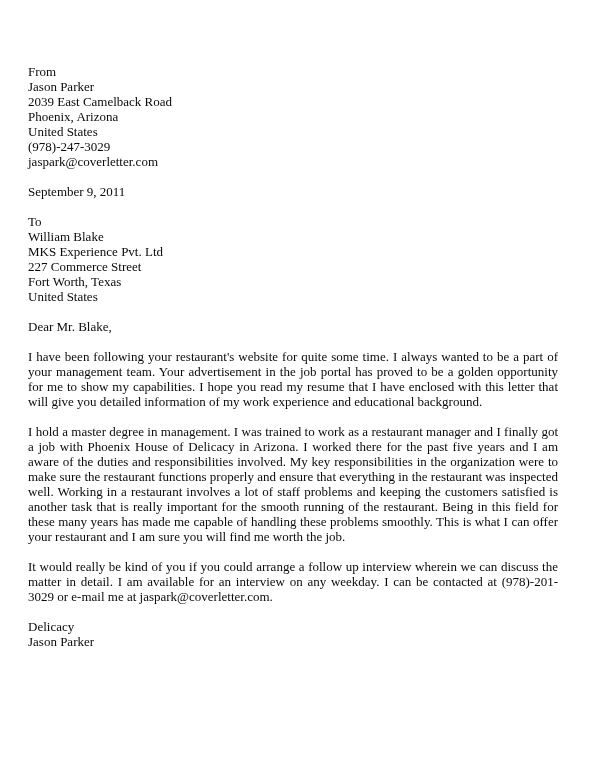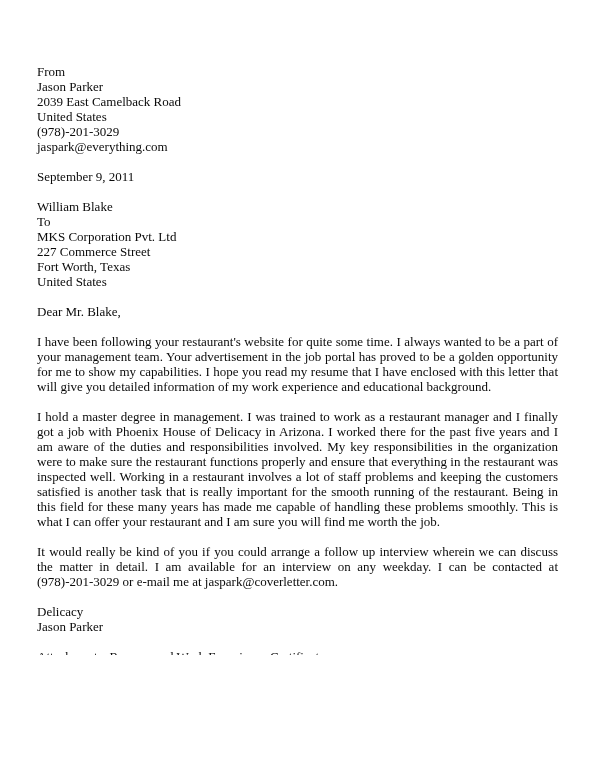--- a/index.html
+++ b/index.html
@@ -6,21 +6,21 @@
     margin: 0;
     padding: 0;
     background: #ffffff;
   }
   .page {
     position: relative;
     box-sizing: border-box;
     width: 600px;
     height: 655px;
     background: #ffffff;
-    padding: 64px 34px 0 37px;
+    padding: 64px 34px 0 28px;
     font-family: "Liberation Serif", "DejaVu Serif", serif;
     font-size: 13px;
     line-height: 15px;
     color: #0a0a0a;
     overflow: hidden;
   }
   .block {
     margin: 0 0 15px 0;
   }
   .line {
@@ -33,33 +33,34 @@
 </style>
 </head>
 <body>
 
 <div class="page">
 
   <div class="block">
     <div class="line">From</div>
     <div class="line">Jason Parker</div>
     <div class="line">2039 East Camelback Road</div>
+    <div class="line">Phoenix, Arizona</div>
     <div class="line">United States</div>
-    <div class="line">(978)-201-3029</div>
-    <div class="line">jaspark@everything.com</div>
+    <div class="line">(978)-247-3029</div>
+    <div class="line">jaspark@coverletter.com</div>
   </div>
 
   <div class="block">
     <div class="line">September 9, 2011</div>
   </div>
 
   <div class="block">
+    <div class="line">To</div>
     <div class="line">William Blake</div>
-    <div class="line">To</div>
-    <div class="line">MKS Corporation Pvt. Ltd</div>
+    <div class="line">MKS Experience Pvt. Ltd</div>
     <div class="line">227 Commerce Street</div>
     <div class="line">Fort Worth, Texas</div>
     <div class="line">United States</div>
   </div>
 
   <div class="block">
     <div class="line">Dear Mr. Blake,</div>
   </div>
 
   <p class="para">I have been following your restaurant's website for quite some time. I always wanted to be a part of your management team. Your advertisement in the job portal has proved to be a golden opportunity for me to show my capabilities. I hope you read my resume that I have enclosed with this letter that will give you detailed information of my work experience and educational background.</p>

